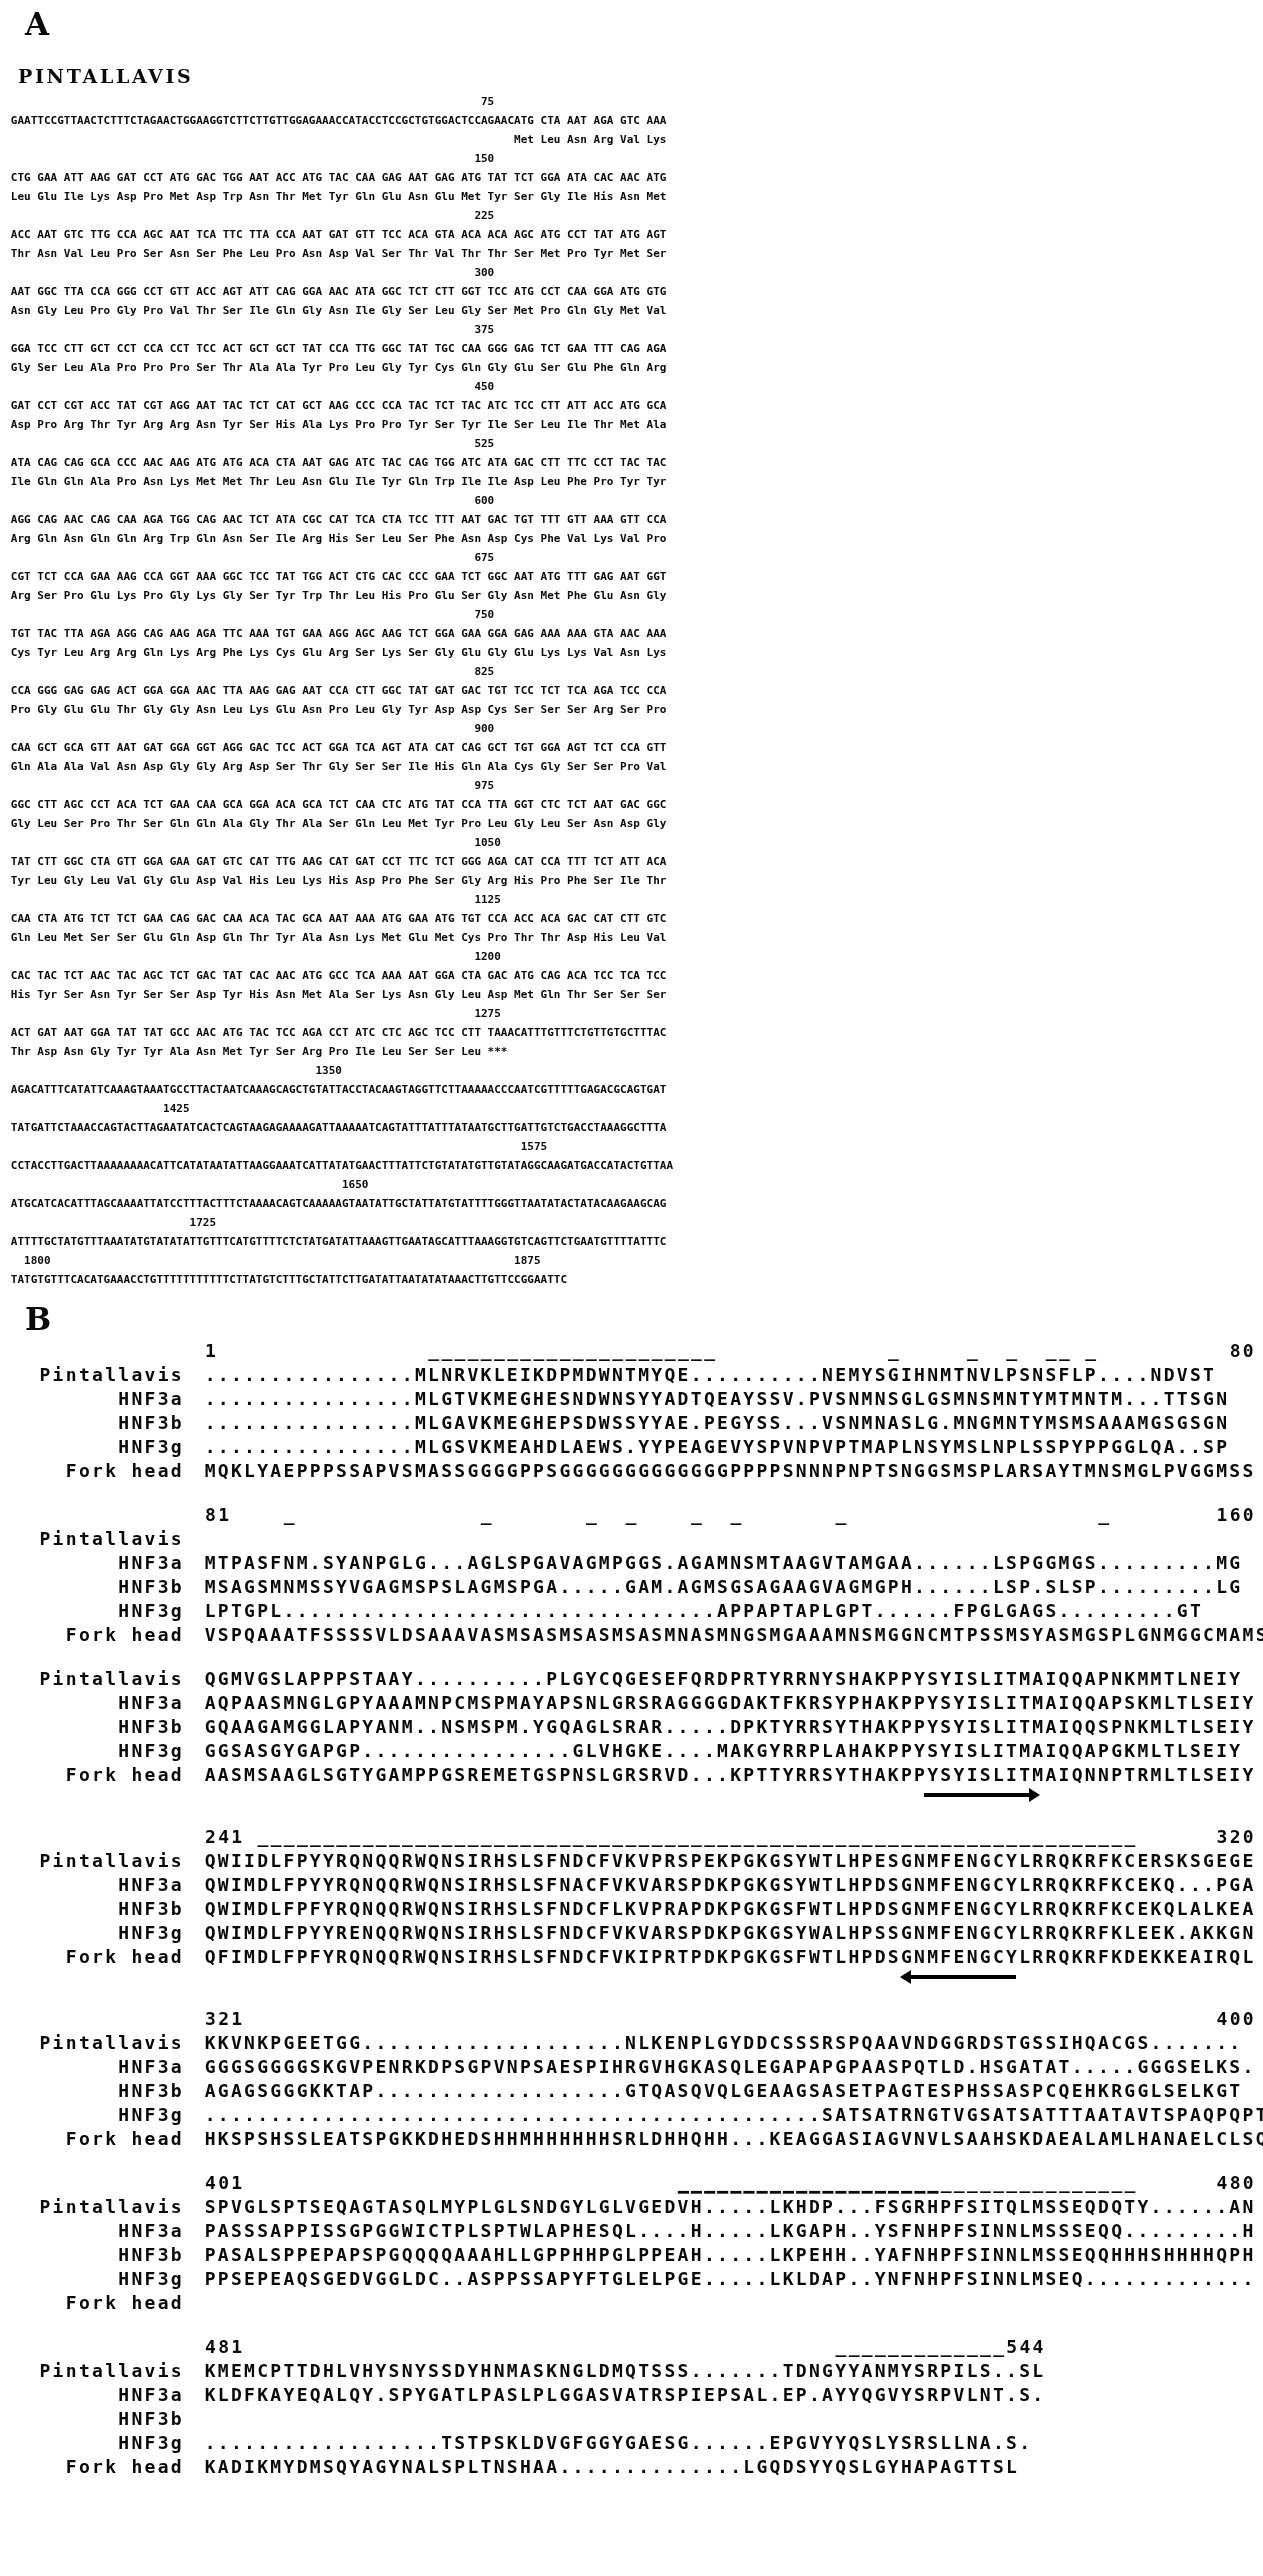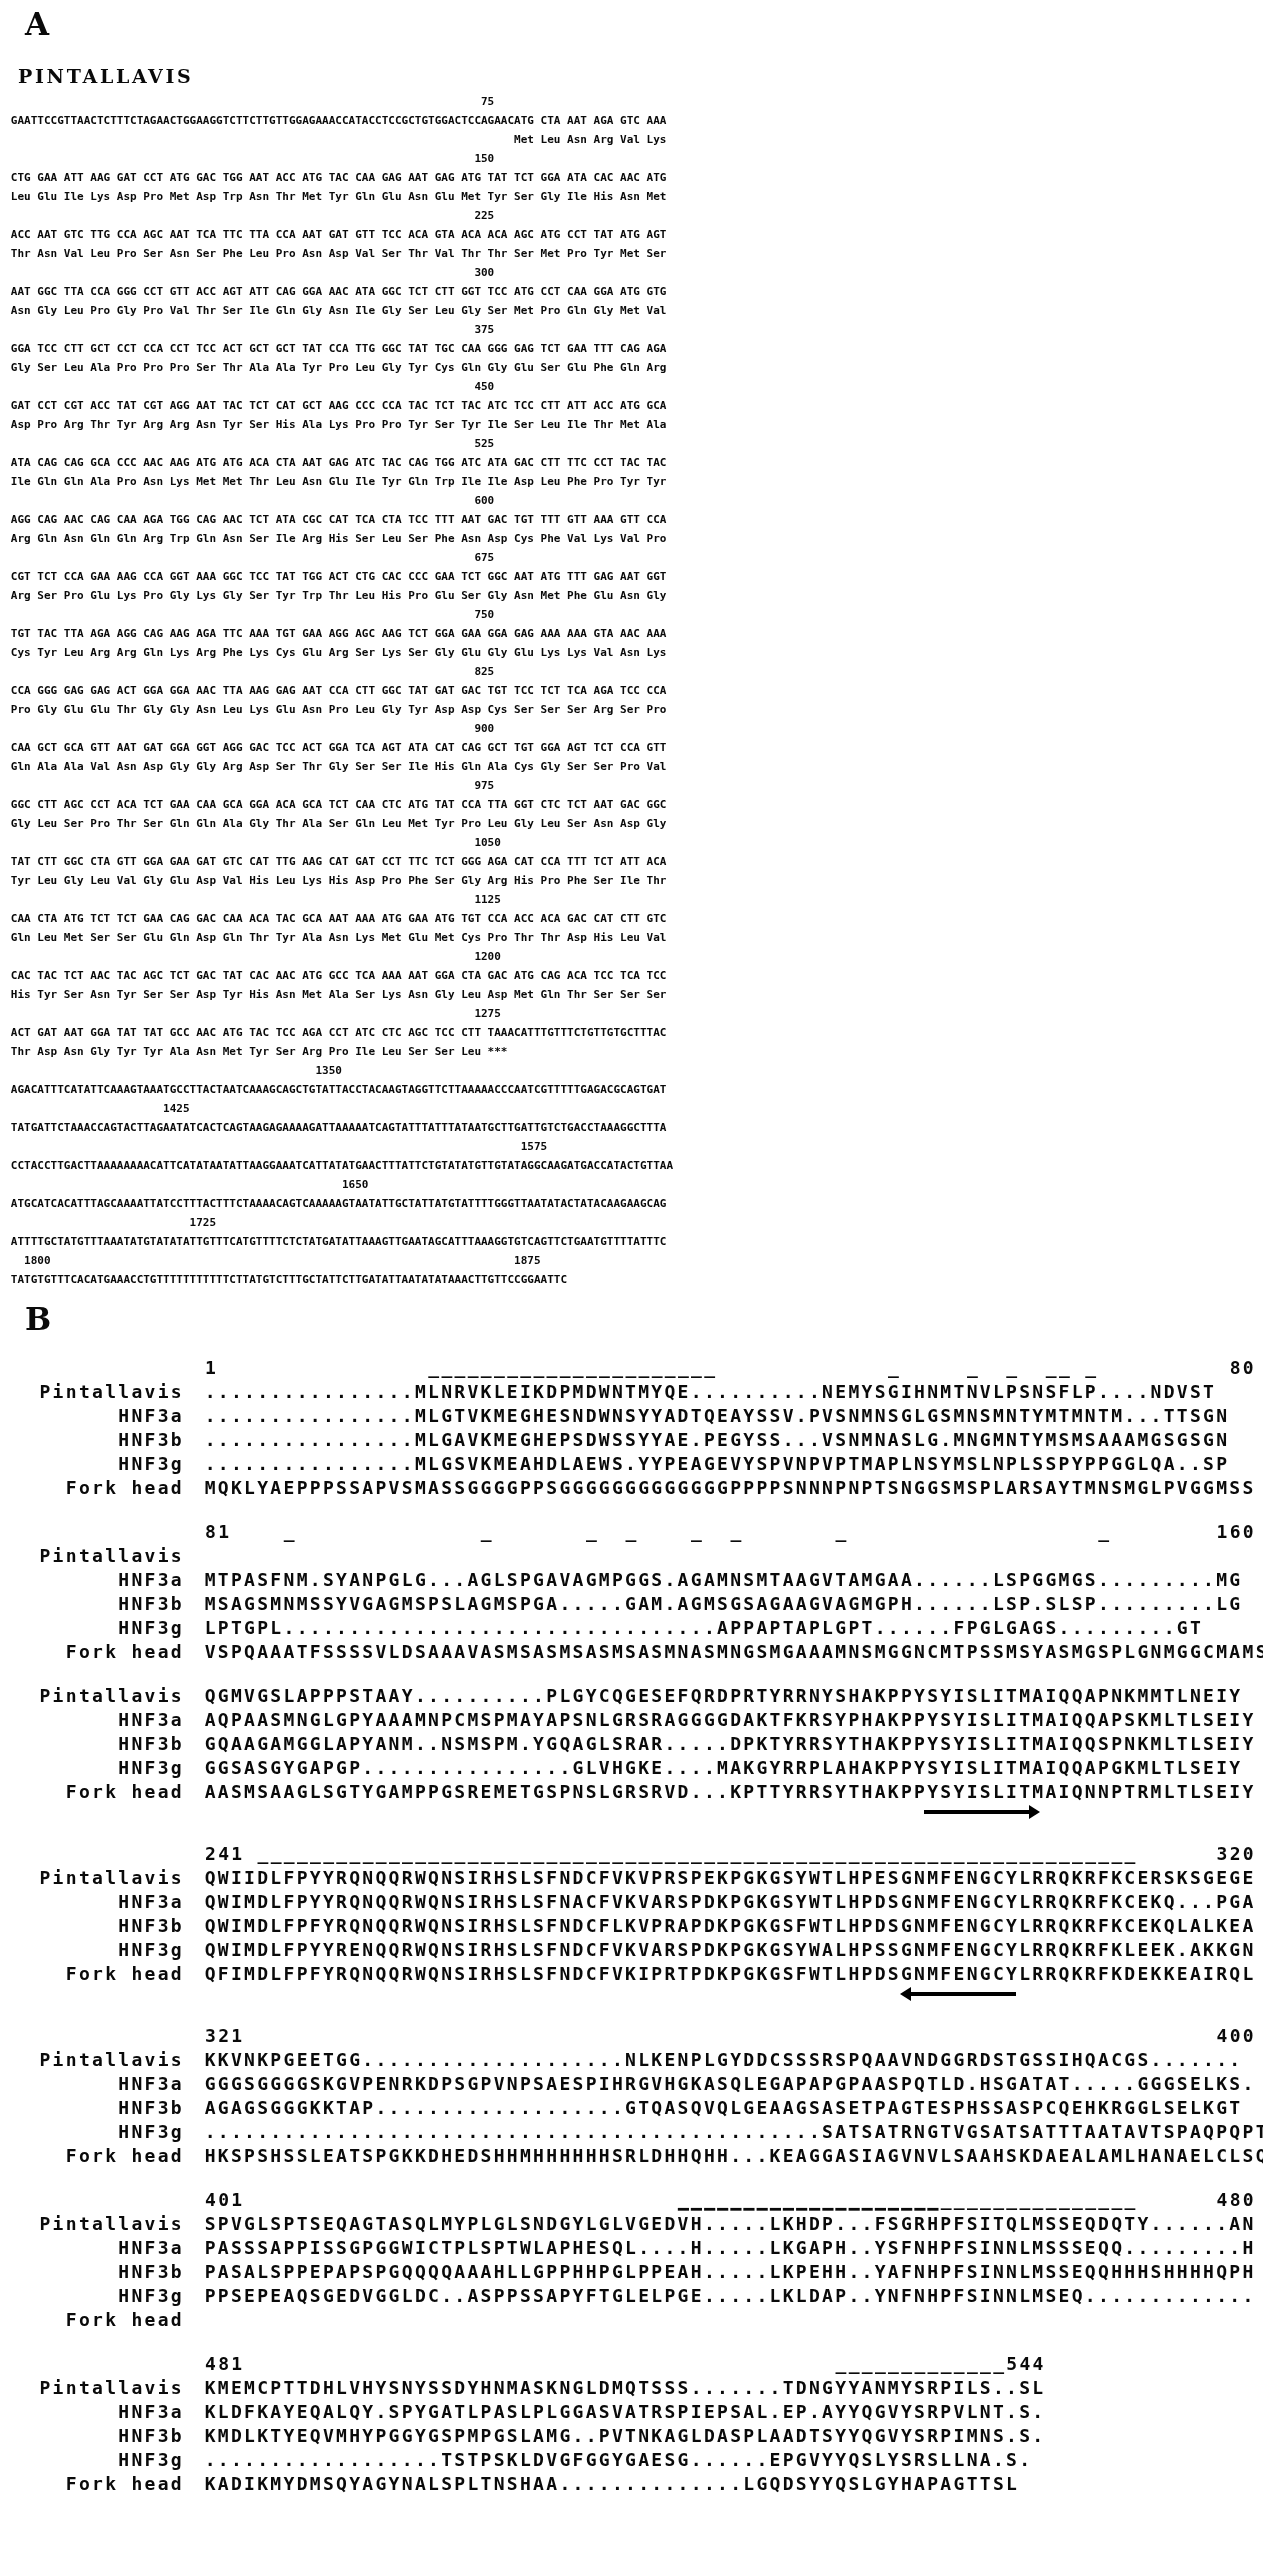--- a/index.html
+++ b/index.html
@@ -8,21 +8,21 @@
   .gene-title{font-family:"DejaVu Serif",serif;font-weight:bold;font-size:19px;letter-spacing:2.7px;margin:23.4px 0 5.4px 18px;}
   pre.seqA{
     font-family:"DejaVu Sans Mono",monospace;
     font-weight:bold;
     font-size:11px;
     line-height:19px;
     margin:3.6px 0 0 10.8px;
     white-space:pre;
   }
   .panel-b{margin-top:12.6px;}
-  .b-wrap{margin-top:20px;}
+  .b-wrap{margin-top:3px;}
   .b-block{margin-bottom:20px;}
   .b-ruler{
     font-family:"DejaVu Sans Mono",monospace;
     font-weight:bold;font-size:18px;letter-spacing:2.3px;
     line-height:24px;white-space:pre;padding-left:205px;
   }
   .b-row{display:flex;line-height:24px;}
   .b-name{
     display:inline-block;width:184px;text-align:right;
     font-family:"DejaVu Sans Mono",monospace;font-weight:bold;
@@ -263,21 +263,20 @@
           <div class="b-row">
             <span class="b-name">Pintallavis</span>
             <span class="b-seq">KMEMCPTTDHLVHYSNYSSDYHNMASKNGLDMQTSSS.......TDNGYYANMYSRPILS..SL</span>
           </div>
           <div class="b-row">
             <span class="b-name">HNF3a</span>
             <span class="b-seq">KLDFKAYEQALQY.SPYGATLPASLPLGGASVATRSPIEPSAL.EP.AYYQGVYSRPVLNT.S.</span>
           </div>
           <div class="b-row">
             <span class="b-name">HNF3b</span>
-            <span class="b-seq">KMDLKTYEQVMHYPGGYGSPMPGSLAMG..PVTNKAGLDASPLAADTSYYQGVYSRPIMNS.S.</span>
           </div>
           <div class="b-row">
             <span class="b-name">HNF3g</span>
             <span class="b-seq">..................TSTPSKLDVGFGGYGAESG......EPGVYYQSLYSRSLLNA.S.</span>
           </div>
           <div class="b-row">
             <span class="b-name">Fork head</span>
             <span class="b-seq">KADIKMYDMSQYAGYNALSPLTNSHAA..............LGQDSYYQSLGYHAPAGTTSL</span>
           </div>
         </div>

